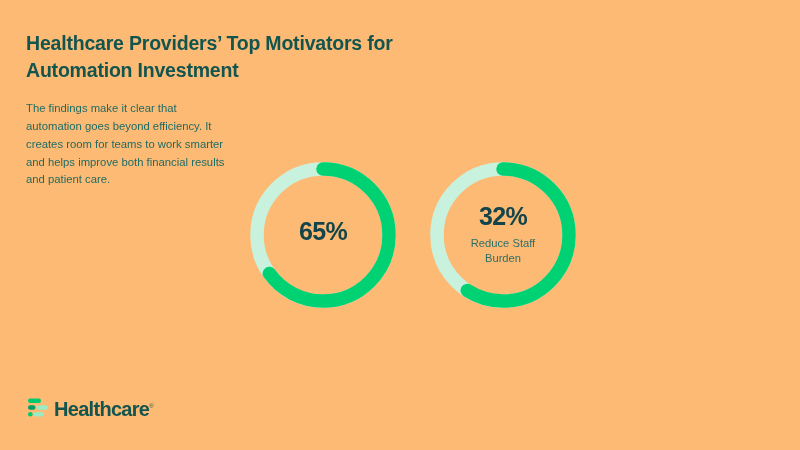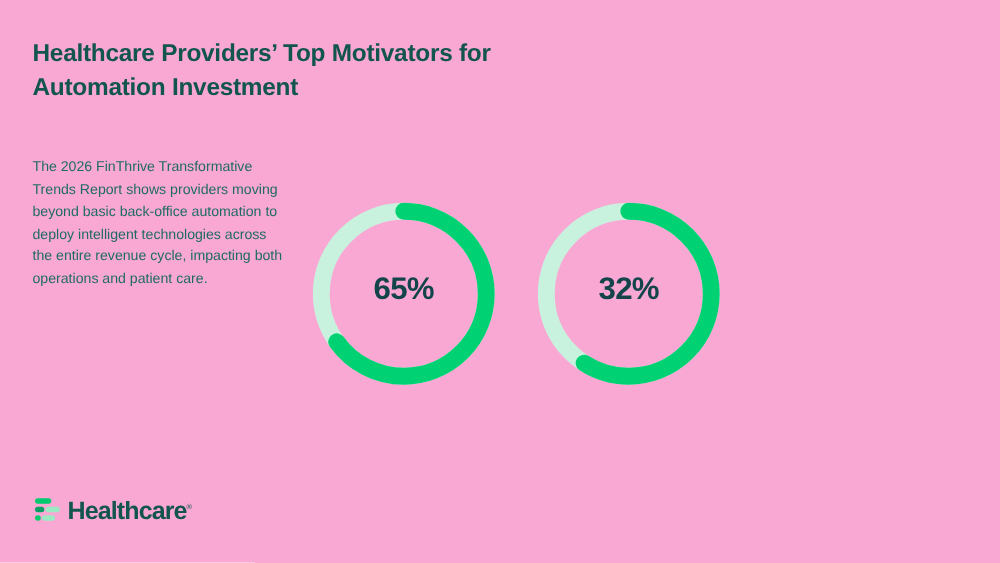--- a/index.html
+++ b/index.html
@@ -11,21 +11,21 @@
     height: 450px;
     background: #ffffff;
     font-family: "Liberation Sans", sans-serif;
     overflow: hidden;
     position: relative;
   }
 
   .slide {
     position: absolute;
     inset: 0;
-    background: #f9a8d4;
+    background: #fdba74;
   }
 
   
   .left-col {
     position: absolute;
     left: 26px;
     top: 30px;
     width: 215px;
   }
 
@@ -143,21 +143,21 @@
     letter-spacing: 0;
   }
 </style>
 </head>
 <body>
 
 <div class="slide">
 
   <div class="left-col">
     <h1 class="headline">Healthcare Providers’ Top Motivators for Automation Investment</h1>
-    <p class="body-copy para-1">The 2026 FinThrive Transformative Trends Report shows providers moving beyond basic back-office automation to deploy intelligent technologies across the entire revenue cycle, impacting both operations and patient care.</p>
+    <p class="body-copy para-2">The findings make it clear that automation goes beyond efficiency. It creates room for teams to work smarter and helps improve both financial results and patient care.</p>
   </div>
 
   <div class="donut-row">
 
     <div class="donut">
       <svg viewBox="0 0 146 146">
         <circle cx="73" cy="73" r="66" fill="none" stroke="#C9F2DE" stroke-width="13.5"></circle>
         <circle cx="73" cy="73" r="66" fill="none" stroke="#00D173" stroke-width="13.5" stroke-linecap="round" stroke-dasharray="269.55 414.69" stroke-dashoffset="0"></circle>
       </svg>
       <div class="donut-center">
@@ -166,20 +166,24 @@
     </div>
 
 
     <div class="donut">
       <svg viewBox="0 0 146 146">
         <circle cx="73" cy="73" r="66" fill="none" stroke="#C9F2DE" stroke-width="13.5"></circle>
         <circle cx="73" cy="73" r="66" fill="none" stroke="#00D173" stroke-width="13.5" stroke-linecap="round" stroke-dasharray="244.67 414.69" stroke-dashoffset="0"></circle>
       </svg>
       <div class="donut-center">
         <div class="donut-pct">32%</div>
+        <div class="donut-label">
+          <span>Reduce Staff</span><br>
+          <span>Burden</span>
+        </div>
       </div>
     </div>
 
   </div>
 
   <div class="logo">
     <svg class="logo-mark" viewBox="0 0 20 21">
       <rect x="0" y="0.5" width="13" height="4.4" rx="2.2" fill="#00C96E"></rect>
       <rect x="0" y="7.3" width="7.4" height="4.4" rx="2.2" fill="#009E63"></rect>
       <rect x="8.4" y="7.3" width="11.4" height="4.4" rx="2.2" fill="#9CEAC4"></rect>

